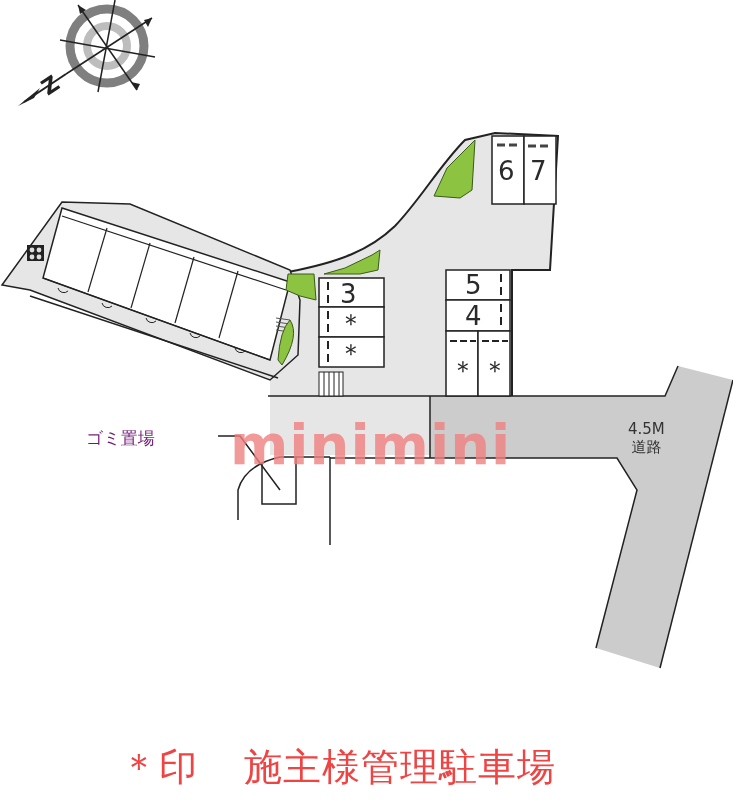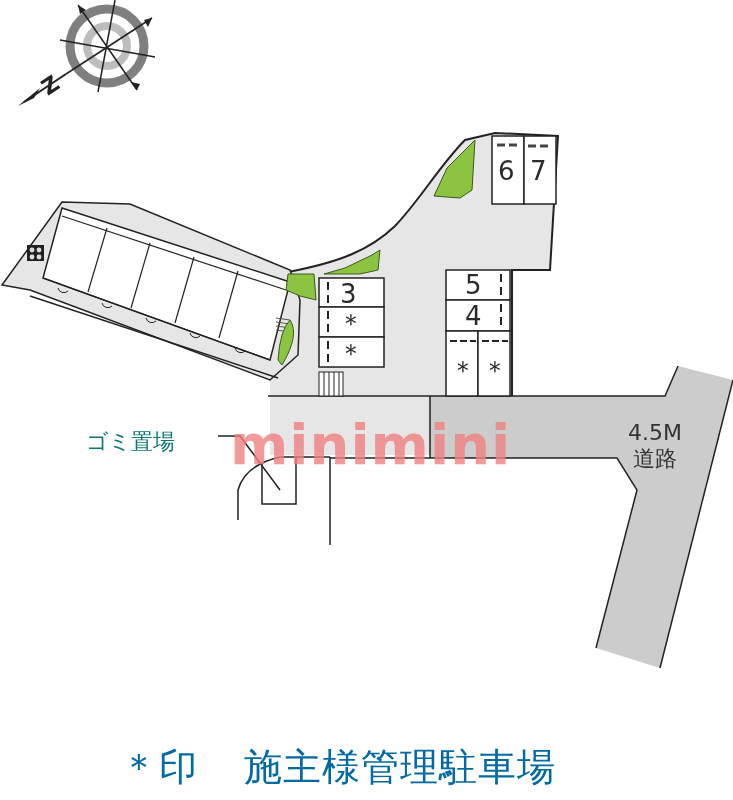--- a/index.html
+++ b/index.html
@@ -4,24 +4,24 @@
   <style>
     html, body { margin: 0; padding: 0; background: #ffffff; }
     body { width: 733px; height: 800px; position: relative; overflow: hidden;
            font-family: "DejaVu Sans", "Liberation Sans", sans-serif; }
     #map { position: absolute; left: 0; top: 0; width: 733px; height: 800px; }
     .stall-num { position: absolute; font-size: 26px; color: #2a2a2a; text-align: center;
                  font-family: "DejaVu Sans", sans-serif; line-height: 1; }
     .watermark { position: absolute; left: 230px; top: 372px; font-size: 56px; font-weight: bold;
                  color: #f08080; opacity: 0.8; letter-spacing: 1px;
                  font-family: "DejaVu Sans", sans-serif; margin-top: 40px; }
-    .road-label { position: absolute; left: 628px; top: 420px; font-size: 22px; color: #333;
+    .road-label { position: absolute; left: 628px; top: 420px; font-size: 15px; color: #333;
                   text-align: center; line-height: 1.2; }
-    .gomi-label { position: absolute; left: 86px; top: 427px; font-size: 22px; color: #0f766e; }
-    .legend { position: absolute; left: 120px; top: 742px; font-size: 38px; color: #0369a1;
+    .gomi-label { position: absolute; left: 86px; top: 427px; font-size: 17px; color: #701a75; }
+    .legend { position: absolute; left: 120px; top: 742px; font-size: 38px; color: #ef4444;
               letter-spacing: 1px; }
     .legend .sp { display: inline-block; width: 46px; }
   </style>
 </head>
 <body>
 
 <svg id="map" viewBox="0 0 733 800" xmlns="http://www.w3.org/2000/svg">
 
   <g>
     <circle cx="107" cy="46" r="37" fill="none" stroke="#7f7f7f" stroke-width="9"></circle>

